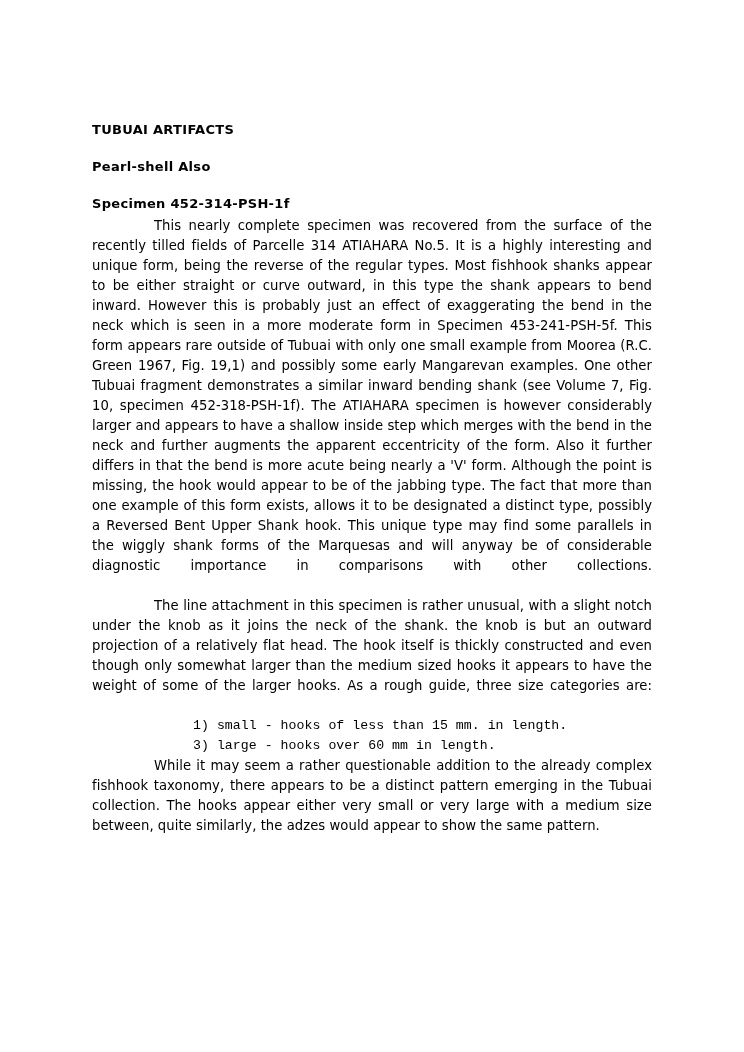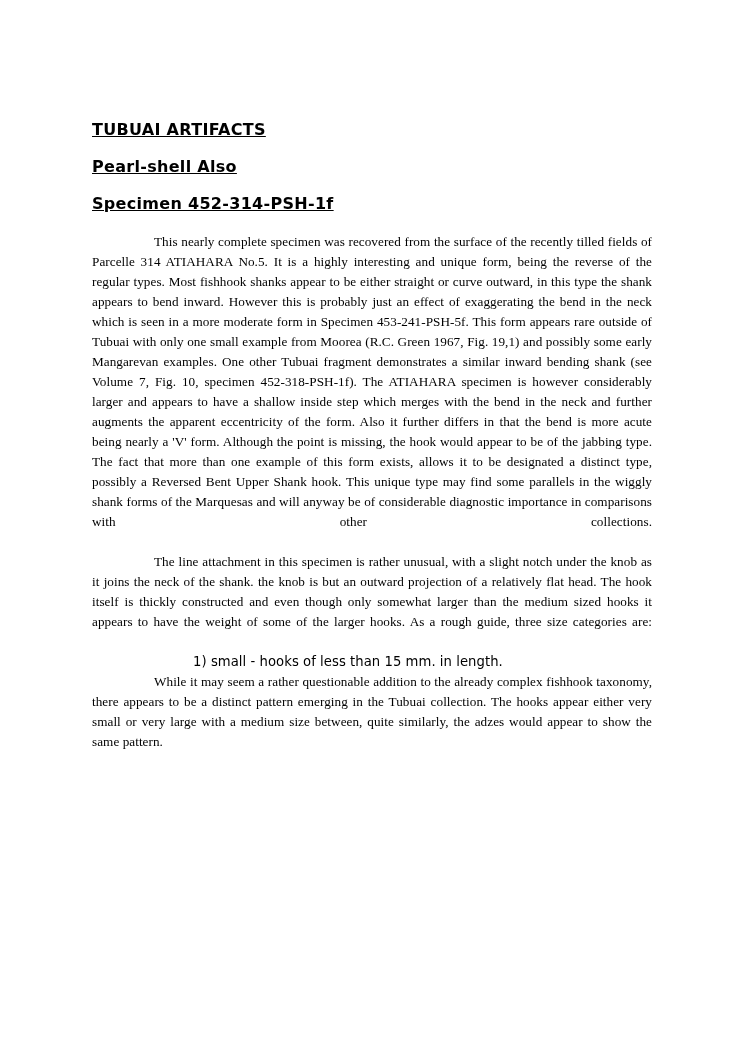--- a/index.html
+++ b/index.html
@@ -21,64 +21,63 @@
 
   .content {
     position: absolute;
     left: 92px;
     top: 122px;
     width: 560px;
   }
 
   
   .heading {
-    font-size: 16px;
+    font-size: 13px;
     font-weight: bold;
     letter-spacing: 0.3px;
     line-height: 16px;
     margin: 0 0 21px 0;
     white-space: pre;
-    text-decoration: underline;
   }
 
   .heading.specimen {
-    margin-bottom: 20px;
+    margin-bottom: 4px;
   }
 
   
   .body-block {
     font-size: 13.2px;
     line-height: 20px;
     letter-spacing: 0.05px;
   }
 
   .para {
     margin: 0;
     text-align: justify;
     text-justify: inter-word;
     text-indent: 62px;
-    font-family: Liberation Serif, serif;
   }
 
   
   .para:after {
     content: "";
     display: inline-block;
     width: 100%;
   }
 
   .para.last:after {
     content: none;
   }
 
   
   .size-list {
     list-style: none;
     margin: 0;
     padding: 0;
+    font-family: Liberation Mono, monospace;
   }
 
   .size-list li {
     margin: 0;
     padding: 0 0 0 101px;
     font-size: 13.2px;
     line-height: 20px;
     text-align: left;
     white-space: nowrap;
   }
@@ -97,19 +96,20 @@
     <h3 class="heading specimen">Specimen 452-314-PSH-1f</h3>
 
     <div class="body-block">
 
       <p class="para">This nearly complete specimen was recovered from the surface of the recently tilled fields of Parcelle 314 ATIAHARA No.5.  It is a highly interesting and unique form, being the reverse of the regular types.  Most fishhook shanks appear to be either straight or curve outward, in this type the shank appears to bend inward.  However this is probably just an effect of exaggerating the bend in the neck which is seen in a more moderate form in Specimen 453-241-PSH-5f.  This form appears rare outside of Tubuai with only one small example from Moorea (R.C. Green 1967, Fig. 19,1) and possibly some early Mangarevan examples.   One other Tubuai fragment demonstrates a similar inward bending shank (see Volume 7, Fig. 10, specimen 452-318-PSH-1f). The ATIAHARA specimen is however considerably larger and appears to have a shallow inside step which merges with the bend in the neck and further augments the apparent eccentricity of the form.  Also it further differs in that the bend is more acute being nearly a 'V' form.  Although the point is missing, the hook would appear to be of the jabbing type.  The fact that more than one example of this form exists, allows it to be designated a distinct type, possibly a Reversed Bent Upper Shank hook.  This unique type may find some parallels in the wiggly shank forms of the Marquesas and will anyway be of considerable diagnostic importance in comparisons with other collections.</p>
 
       <p class="para">The line attachment in this specimen is rather unusual, with a slight notch under the knob as it joins the neck of the shank. the knob is but an outward projection of a relatively flat head.   The hook itself is thickly constructed and even though only somewhat larger than the medium sized hooks it appears to have the weight of some of the larger hooks.  As a rough guide, three size categories are:</p>
 
       <ol class="size-list">
         <li>1) small - hooks of less than 15 mm. in length.</li>
+        <li>3) large - hooks over 60 mm in length.</li>
       </ol>
 
       <p class="para last">While it may seem a rather questionable addition to the already complex fishhook taxonomy, there appears to be a distinct pattern emerging in the Tubuai collection.  The hooks appear either very small or very large with a medium size between, quite similarly, the adzes would appear to show the same pattern.</p>
 
     </div>
   </div>
 </div>
 
 </body></html>

